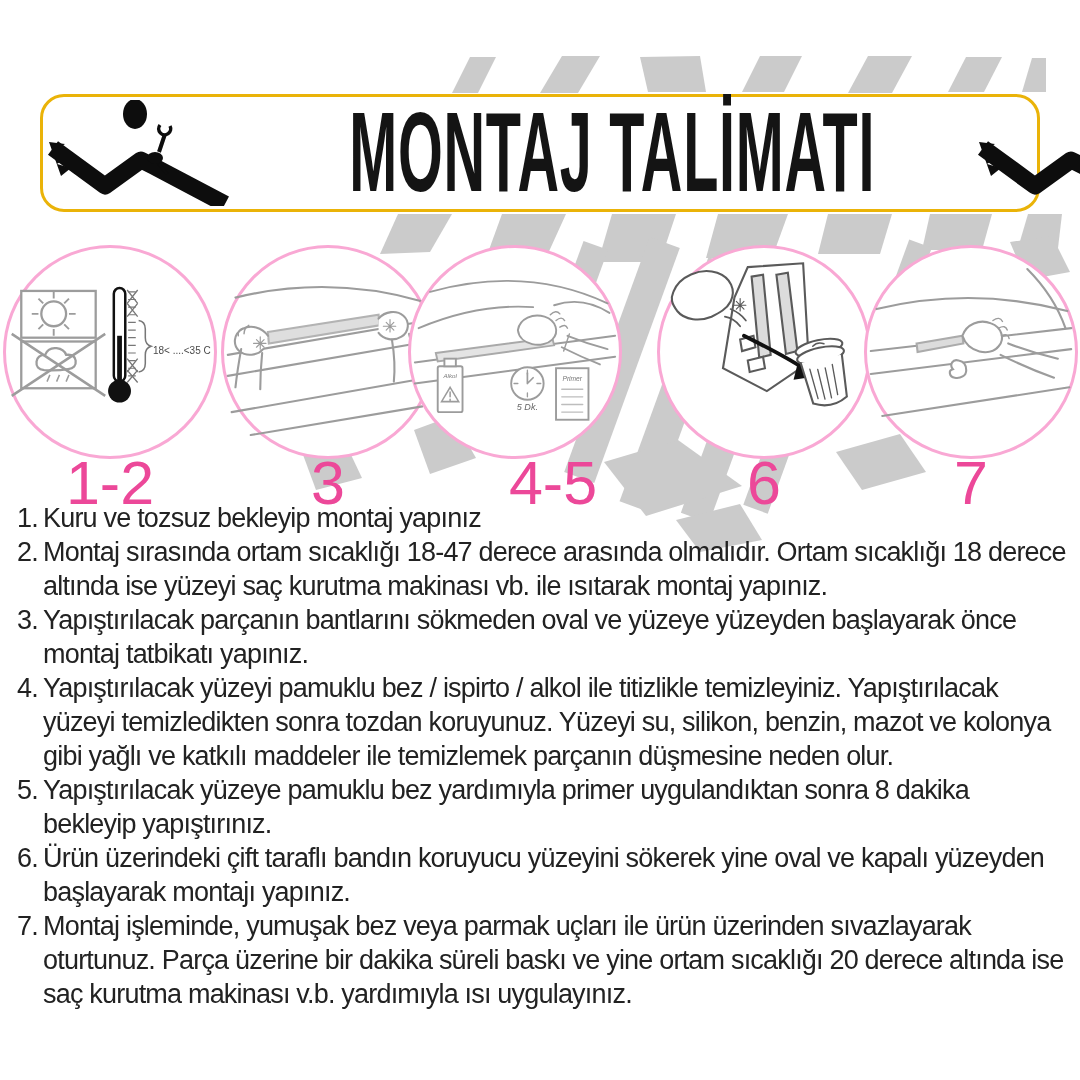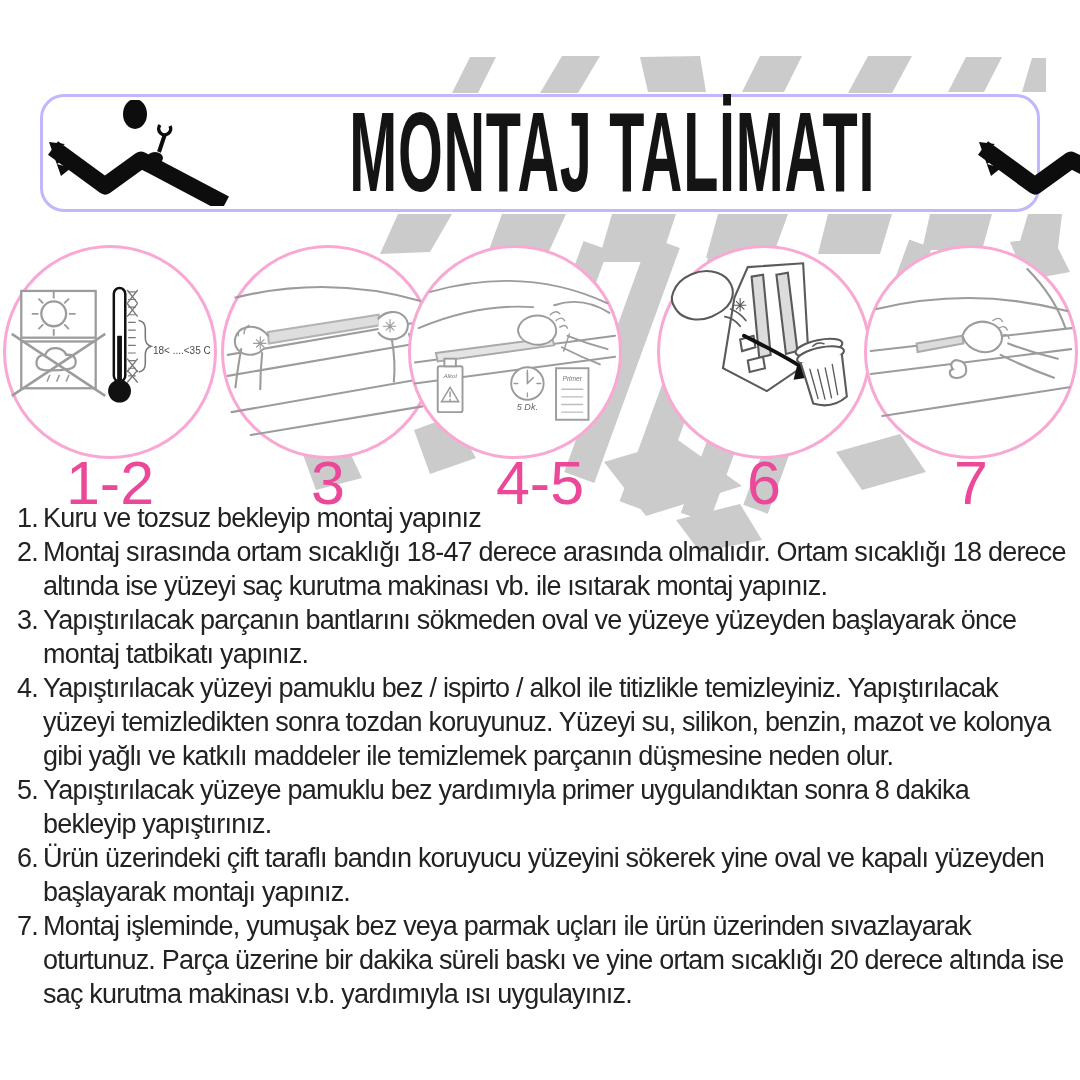--- a/index.html
+++ b/index.html
@@ -1,34 +1,34 @@
 <!DOCTYPE html>
 <html><head>
 <meta charset="utf-8">
 <style>
   html,body{margin:0;padding:0;background:#fff;}
   .page{position:relative;width:1080px;height:1080px;background:#fff;overflow:hidden;
         font-family:"Liberation Sans",sans-serif;color:#1f1f1f;}
   .watermark{position:absolute;left:0;top:0;width:1080px;height:1080px;z-index:0;}
   
   .banner{position:absolute;left:40px;top:94px;width:1000px;height:118px;box-sizing:border-box;
-          background:#fff;border:3px solid #c4b5fd;border-radius:24px;z-index:2;
+          background:#fff;border:3px solid #eab308;border-radius:24px;z-index:2;
           display:flex;align-items:center;justify-content:space-between;padding:0 4px;}
   .logo{width:200px;height:106px;flex:none;}
   .banner-title-wrap{flex:1;text-align:center;overflow:visible;}
   .banner-title{display:inline-block;white-space:nowrap;font-weight:bold;font-size:80px;
           letter-spacing:1px;color:#141414;transform:scale(0.72,1.42);transform-origin:center;}
   
   .circle{position:absolute;top:245px;width:214px;height:214px;border-radius:50%;
           border:3px solid #f9a8d4;background:#fff;box-sizing:border-box;z-index:2;overflow:visible;}
   .circle svg{width:100%;height:100%;overflow:visible;}
   .c1{left:3px;} .c2{left:221px;} .c3{left:408px;font-style:italic;} .c4{left:657px;} .c5{left:864px;}
   .step-label{position:absolute;top:448px;width:214px;text-align:center;z-index:3;
           font-size:61px;color:#ec4899;letter-spacing:0px;}
-  .l1{left:3px;} .l2{left:221px;} .l3{left:433px;} .l4{left:657px;} .l5{left:864px;}
+  .l1{left:3px;} .l2{left:221px;} .l3{left:446px;} .l4{left:657px;} .l5{left:864px;}
   
   .instructions{position:absolute;left:17px;top:501px;right:12px;z-index:3;}
   .item{display:flex;font-size:27px;line-height:34px;letter-spacing:-0.8px;color:#222;}
   .item .num{flex:none;width:26px;}
   .item .text{flex:1;}
   text{font-family:"Liberation Sans",sans-serif;}
 </style>
 </head>
 <body>
 

